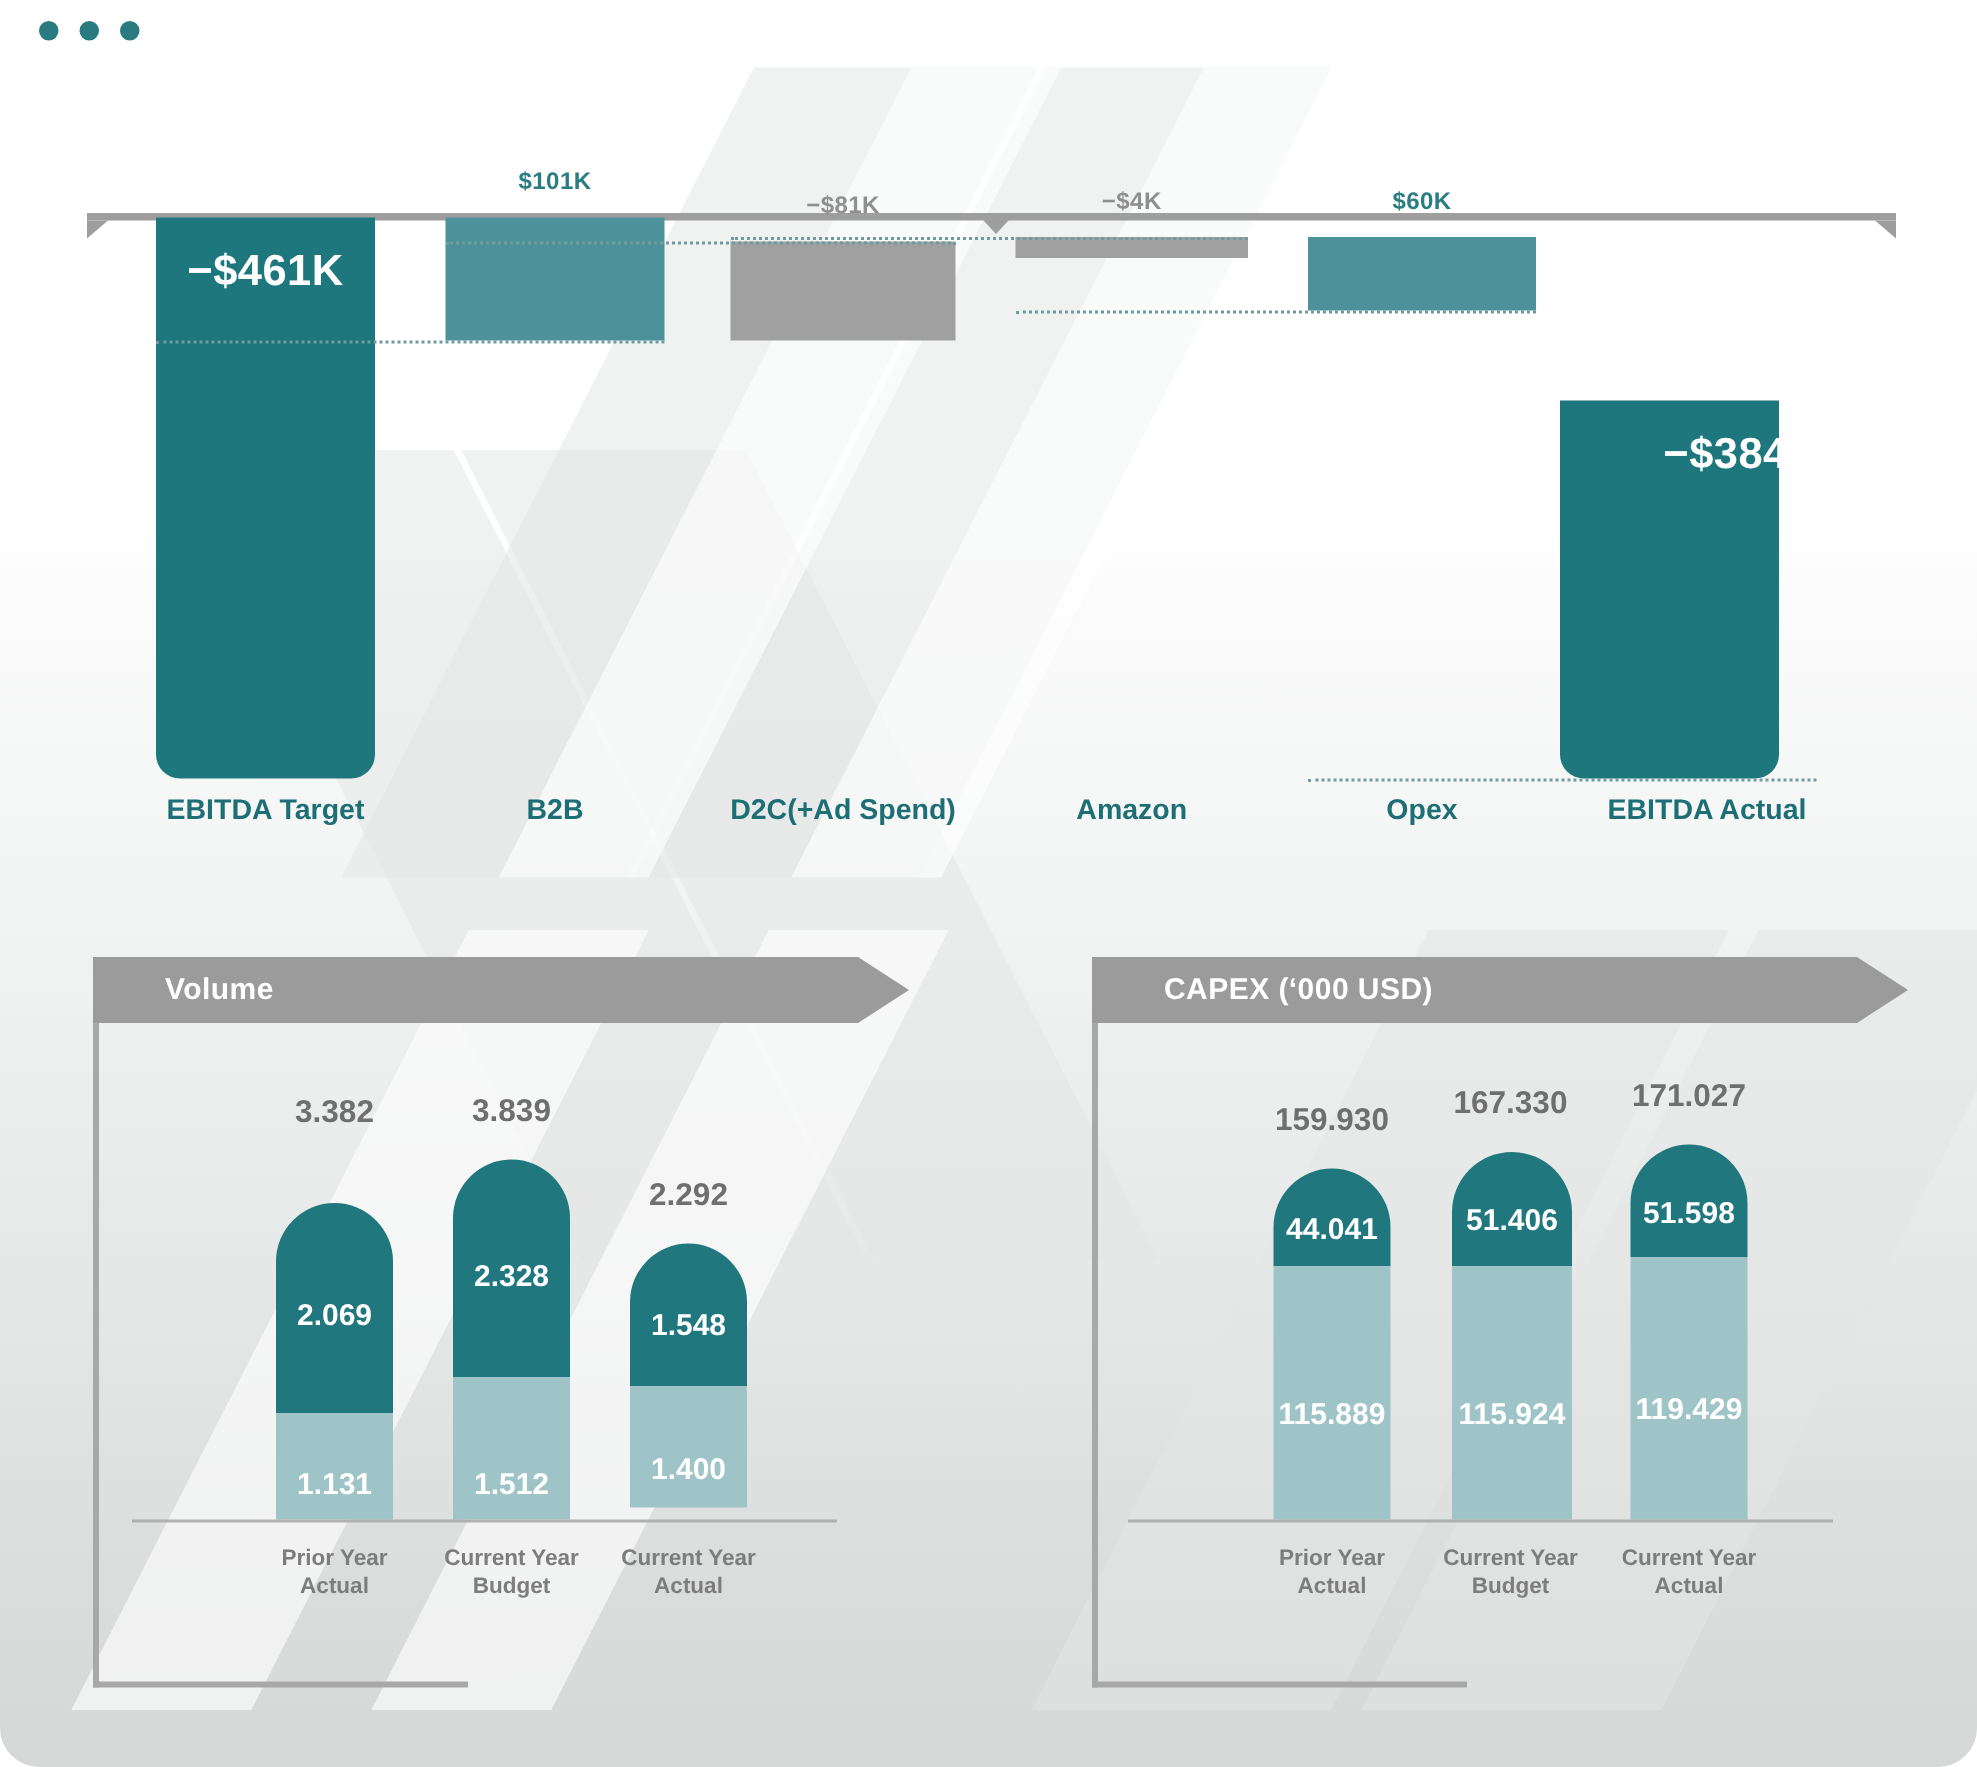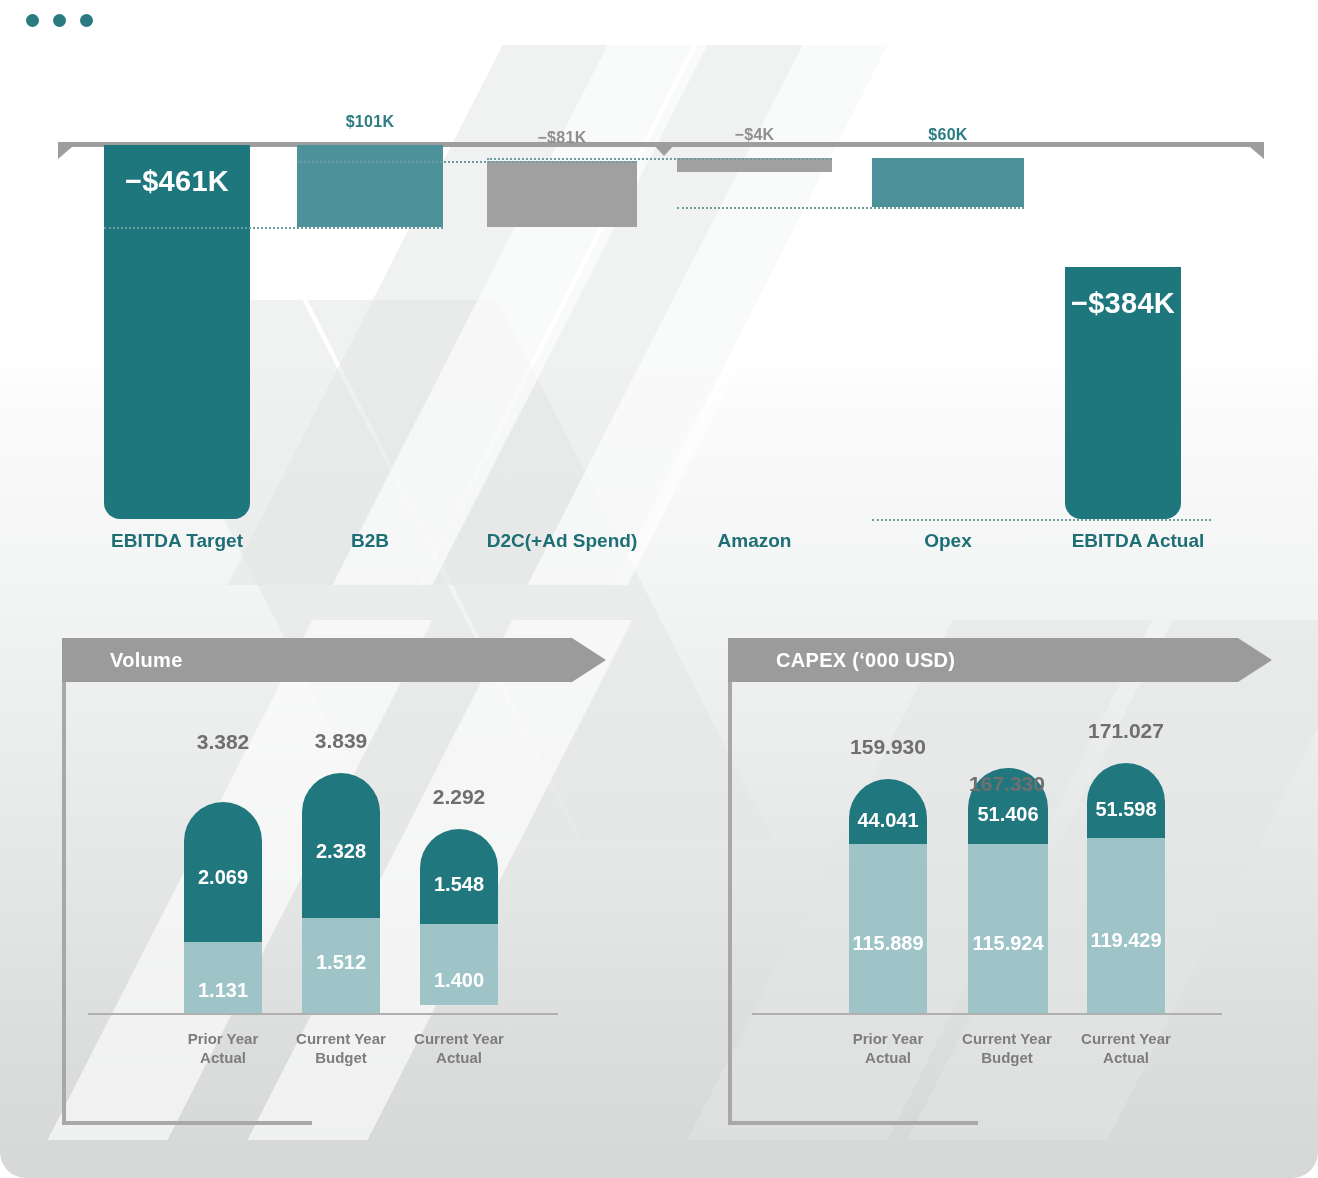--- a/index.html
+++ b/index.html
@@ -186,21 +186,21 @@
         <div class="wf-val-in">−$461K</div>
       </div>
       <div class="wf-val-out teal" style="left: 297px; width: 146px; top: 113px;">$101K</div>
       <div class="wf-bar mid" style="left: 297px; top: 145px; width: 146px; height: 81.9393px;"></div>
       <div class="wf-val-out gray" style="left: 487px; width: 150px; top: 129.226px;">−$81K</div>
       <div class="wf-bar gray" style="left: 487px; top: 161.226px; width: 150px; height: 65.7137px;"></div>
       <div class="wf-val-out gray" style="left: 677px; width: 155px; top: 125.98px;">−$4K</div>
       <div class="wf-bar gray" style="left: 677px; top: 157.98px; width: 155px; height: 14px;"></div>
       <div class="wf-val-out teal" style="left: 872px; width: 152px; top: 125.98px;">$60K</div>
       <div class="wf-bar mid" style="left: 872px; top: 157.98px; width: 152px; height: 48.6768px;"></div>
-      <div class="wf-bar dark" style="left: 1065px; top: 267px; width: 116px; height: 252px; border-bottom-left-radius: 16px; border-bottom-right-radius: 16px;">
+      <div class="wf-bar dark" style="left: 1040px; top: 267px; width: 146px; height: 252px; border-bottom-left-radius: 16px; border-bottom-right-radius: 16px; padding-left: 48px;">
         <div class="wf-val-in">−$384K</div>
       </div>
       <div class="wf-conn" style="left: 104px; width: 339px; top: 226.939px;"></div>
       <div class="wf-conn" style="left: 297px; width: 340px; top: 161.226px;"></div>
       <div class="wf-conn" style="left: 487px; width: 345px; top: 157.98px;"></div>
       <div class="wf-conn" style="left: 677px; width: 347px; top: 206.657px;"></div>
       <div class="wf-conn" style="left: 872px; width: 339px; top: 519px;"></div>
       <div class="wf-cat" style="left: 74px; width: 206px; top: 530px;">EBITDA Target</div>
       <div class="wf-cat" style="left: 267px; width: 206px; top: 530px;">B2B</div>
       <div class="wf-cat" style="left: 457px; width: 210px; top: 530px;">D2C(+Ad Spend)</div>
@@ -227,21 +227,21 @@
         <div class="sbar-total" style="left: 154px; width: 138px; top: 730px;">3.382</div>
         <div class="cat2" style="left: 152px; width: 142px; top: 1029px;">
           <div>Prior Year</div>
           <div>Actual</div>
         </div>
         <div class="sbar" style="left: 302px; top: 773px; width: 78px; height: 240px;">
           <div class="sbar-top" style="top: 0px; height: 145.475px;">
             <div class="seg-label" style="top: 66.9187px;">2.328</div>
           </div>
           <div class="sbar-bot" style="top: 145.475px; height: 94.5246px;">
-            <div class="seg-label" style="top: 33px;">1.512</div>
+            <div class="seg-label" style="top: 61px;">1.512</div>
           </div>
         </div>
         <div class="sbar-total" style="left: 272px; width: 138px; top: 729px;">3.839</div>
         <div class="cat2" style="left: 270px; width: 142px; top: 1029px;">
           <div>Current Year</div>
           <div>Budget</div>
         </div>
         <div class="sbar" style="left: 420px; top: 828.702px; width: 78px; height: 184.298px;">
           <div class="sbar-top" style="top: 0px; height: 96.7752px;">
             <div class="seg-label" style="top: 44.5166px;">1.548</div>
@@ -280,21 +280,21 @@
           <div>Actual</div>
         </div>
         <div class="sbar" style="left: 968px; top: 768.404px; width: 80px; height: 244.596px;">
           <div class="sbar-top" style="top: 0px; height: 75.1431px;">
             <div class="seg-label" style="top: 34.5658px;">51.406</div>
           </div>
           <div class="sbar-bot" style="top: 75.1431px; height: 169.453px;">
             <div class="seg-label" style="top: 88.1154px;">115.924</div>
           </div>
         </div>
-        <div class="sbar-total" style="left: 938px; width: 138px; top: 724.404px; margin-top: 48px;">167.330</div>
+        <div class="sbar-total" style="left: 938px; width: 138px; top: 724.404px;">167.330</div>
         <div class="cat2" style="left: 936px; width: 142px; top: 1029px;">
           <div>Current Year</div>
           <div>Budget</div>
         </div>
         <div class="sbar" style="left: 1087px; top: 763px; width: 78px; height: 250px;">
           <div class="sbar-top" style="top: 0px; height: 75.4238px;">
             <div class="seg-label" style="top: 34.6949px;">51.598</div>
           </div>
           <div class="sbar-bot" style="top: 75.4238px; height: 174.576px;">
             <div class="seg-label" style="top: 90.7796px;">119.429</div>

